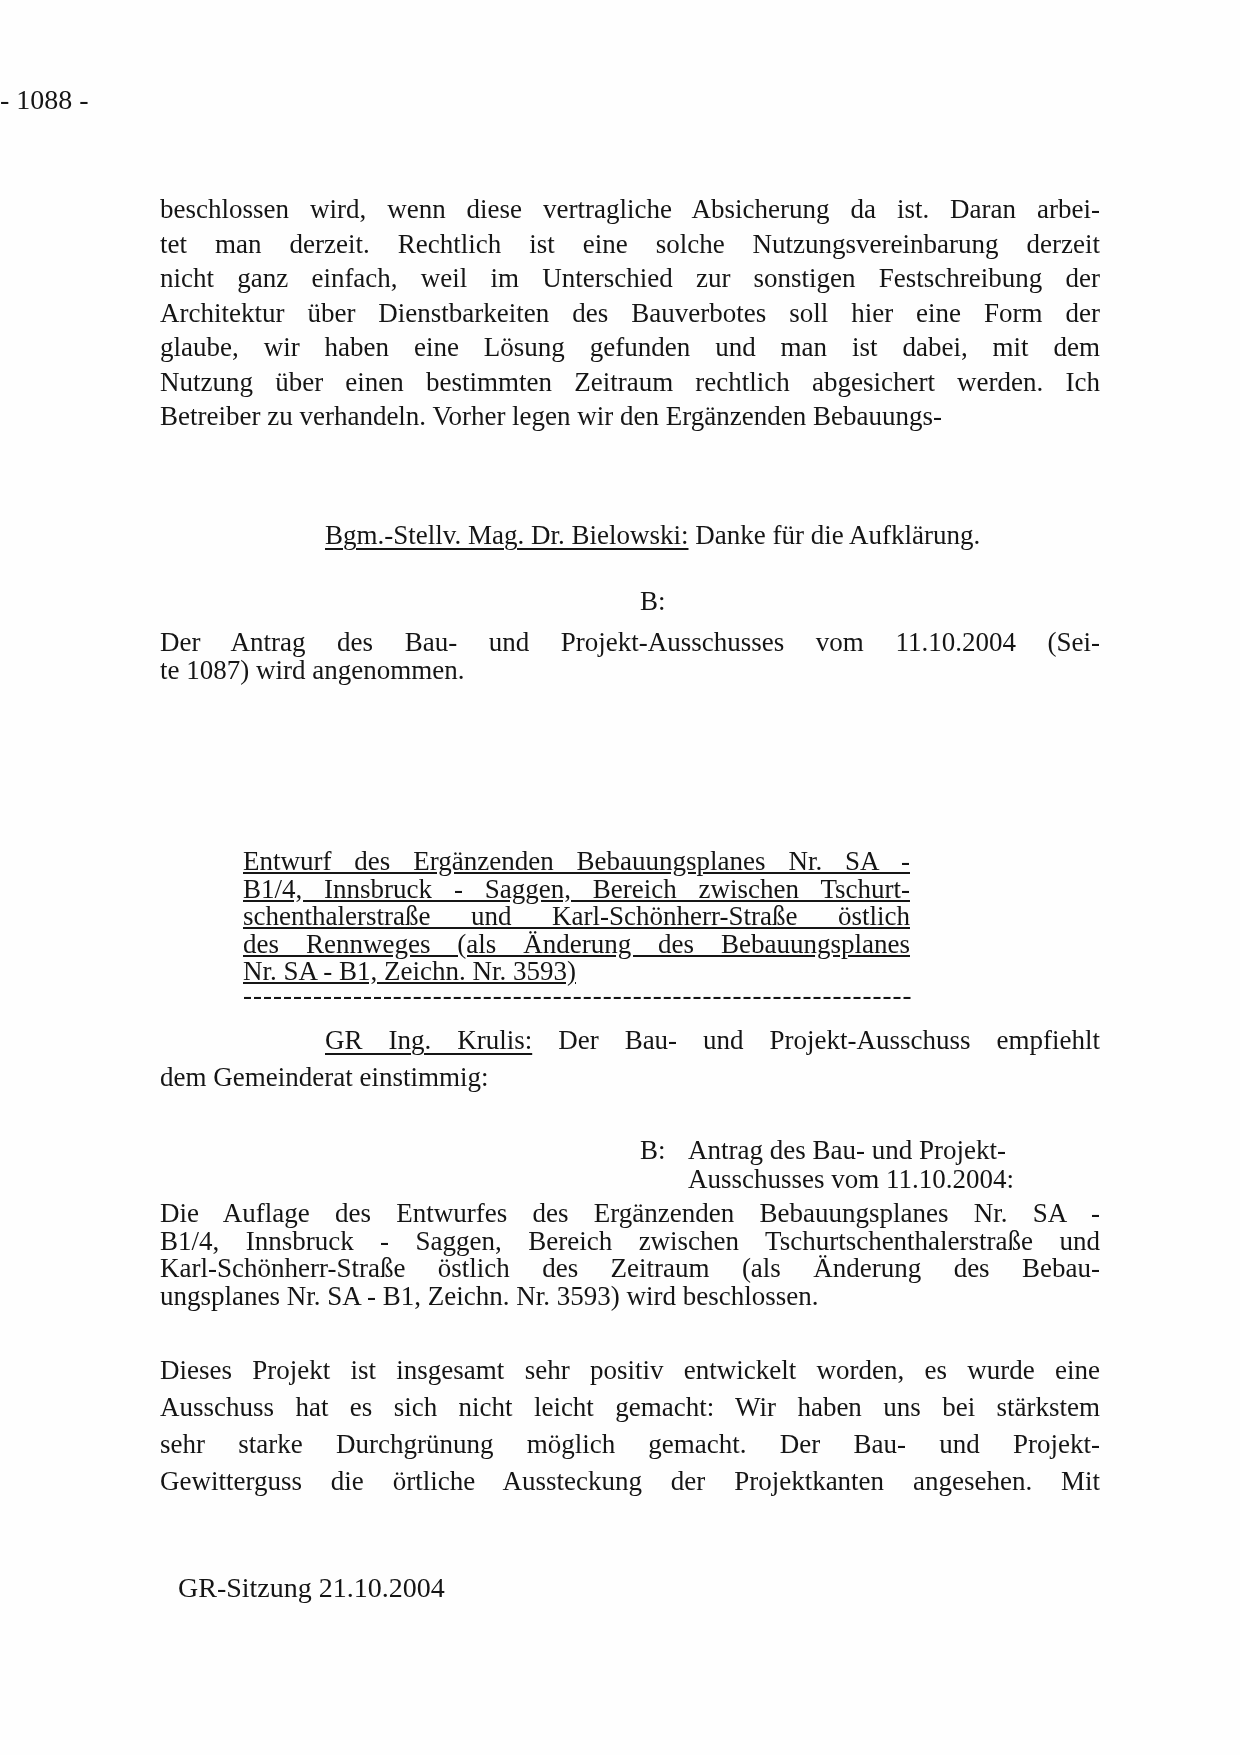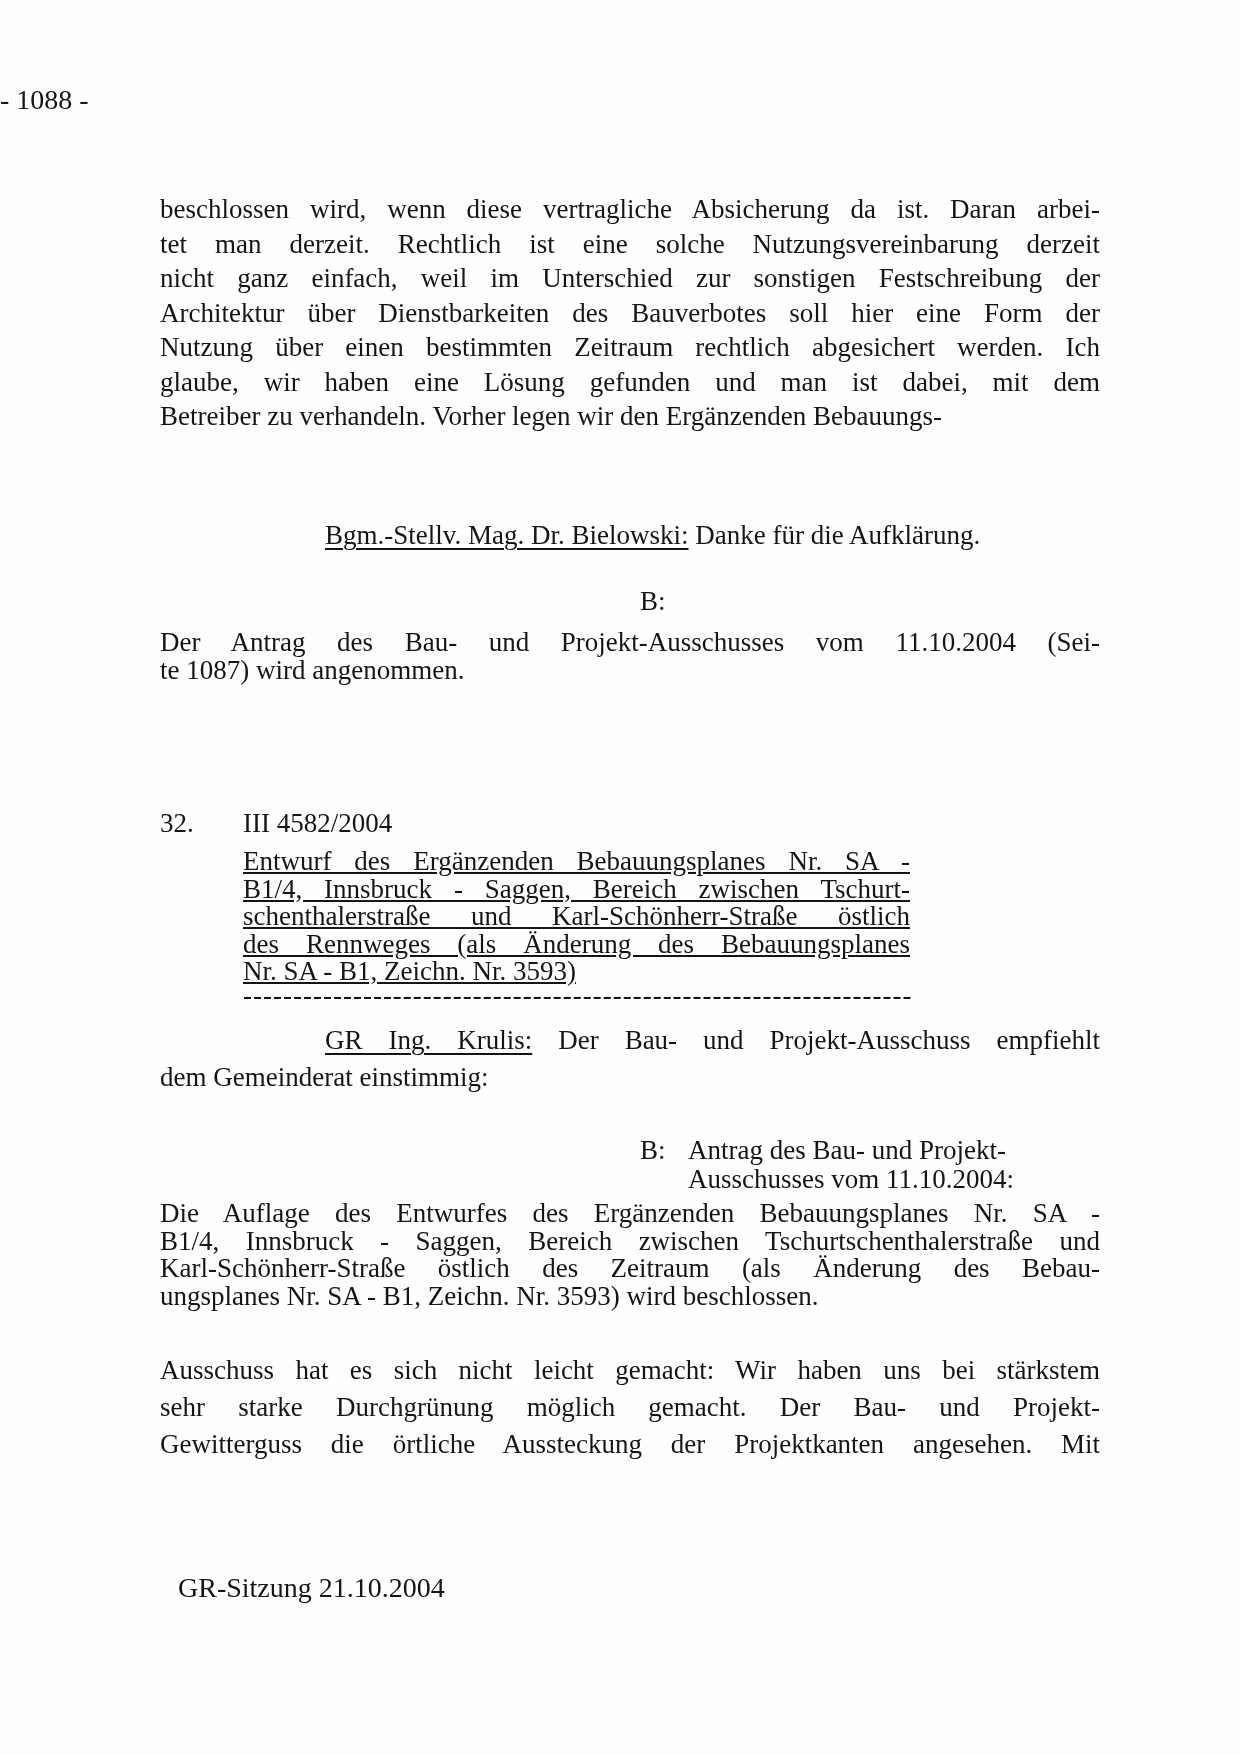--- a/index.html
+++ b/index.html
@@ -42,38 +42,34 @@
 
 <div class="page">
 
   <div class="abs header">- 1088 -</div>
 
   <div class="abs speech1 justify flush-last">
       <div class="line">beschlossen wird, wenn diese vertragliche Absicherung da ist. Daran arbei-</div>
       <div class="line">tet man derzeit. Rechtlich ist eine solche Nutzungsvereinbarung derzeit</div>
       <div class="line">nicht ganz einfach, weil im Unterschied zur sonstigen Festschreibung der</div>
       <div class="line">Architektur über Dienstbarkeiten des Bauverbotes soll hier eine Form der</div>
+      <div class="line">glaube, wir haben eine Lösung gefunden und man ist dabei, mit dem</div>
       <div class="line">Nutzung über einen bestimmten Zeitraum rechtlich abgesichert werden. Ich</div>
-      <div class="line">glaube, wir haben eine Lösung gefunden und man ist dabei, mit dem</div>
       <div class="line">Betreiber zu verhandeln. Vorher legen wir den Ergänzenden Bebauungs-</div>
     </div>
 
   <div class="abs bielowski-line"><span class="u">Bgm.-Stellv. Mag. Dr. Bielowski:</span><span> Danke für die Aufklärung.</span></div>
 
   <div class="abs b-standalone">B:</div>
 
   <div class="abs resolution1 justify flush-last">
       <div class="line">Der Antrag des Bau- und Projekt-Ausschusses vom 11.10.2004 (Sei-</div>
       <div class="line">te 1087) wird angenommen.</div>
     </div>
 
-  <div class="abs item-row">
-    <span class="item-number">32.</span>
-    <span class="item-ref">III 4582/2004</span>
-  </div>
 
   <div class="abs subject justify flush-last">
       <div class="line">Entwurf des Ergänzenden Bebauungsplanes Nr. SA -</div>
       <div class="line">B1/4, Innsbruck - Saggen, Bereich zwischen Tschurt-</div>
       <div class="line">schenthalerstraße und Karl-Schönherr-Straße östlich</div>
       <div class="line">des Rennweges (als Änderung des Bebauungsplanes</div>
       <div class="line">Nr. SA - B1, Zeichn. Nr. 3593)</div>
     </div>
 
   <div class="abs divider">--------------------------------------------------------------------------------</div>
@@ -92,20 +88,21 @@
   </div>
 
   <div class="abs auflage justify flush-last">
       <div class="line">Die Auflage des Entwurfes des Ergänzenden Bebauungsplanes Nr. SA -</div>
       <div class="line">B1/4, Innsbruck - Saggen, Bereich zwischen Tschurtschenthalerstraße und</div>
       <div class="line">Karl-Schönherr-Straße östlich des Zeitraum (als Änderung des Bebau-</div>
       <div class="line">ungsplanes Nr. SA - B1, Zeichn. Nr. 3593) wird beschlossen.</div>
     </div>
 
   <div class="abs speech2 justify">
+      <div class="line">Dieses Projekt ist insgesamt sehr positiv entwickelt worden, es wurde eine</div>
       <div class="line">Ausschuss hat es sich nicht leicht gemacht: Wir haben uns bei stärkstem</div>
       <div class="line">sehr starke Durchgrünung möglich gemacht. Der Bau- und Projekt-</div>
       <div class="line">Gewitterguss die örtliche Aussteckung der Projektkanten angesehen. Mit</div>
     </div>
 
   <div class="abs footer">GR-Sitzung 21.10.2004</div>
 
 </div>
 
 </body></html>

